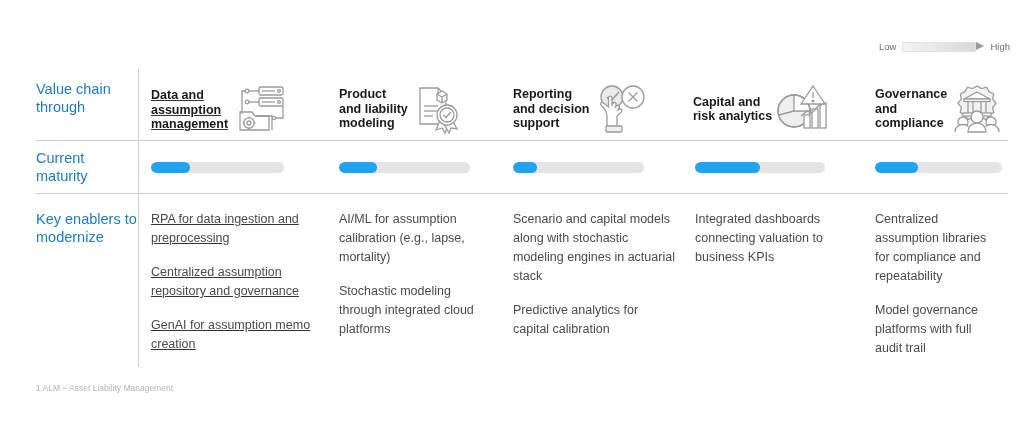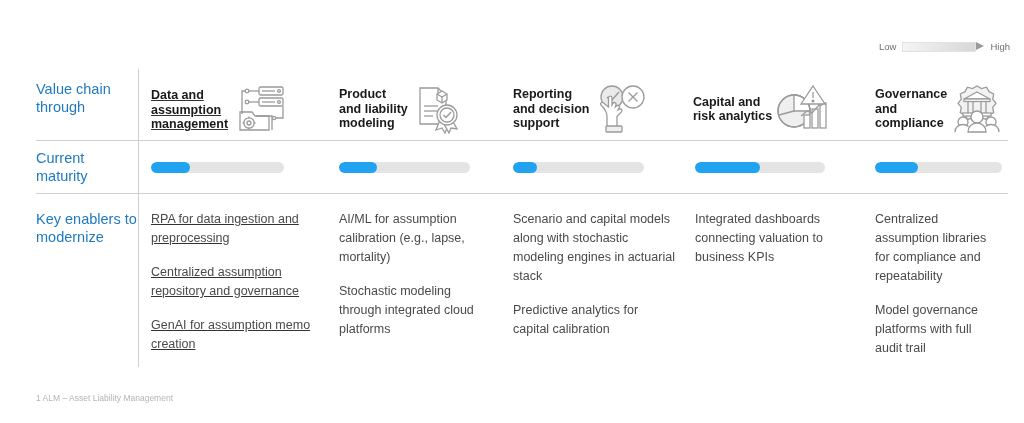--- a/index.html
+++ b/index.html
@@ -172,21 +172,21 @@
     line-height: 19px;
     color: #4a4a4a;
     margin-bottom: 15px;
   }
   .enabler:last-child { margin-bottom: 0; }
 
   
   .footnote {
     position: absolute;
     left: 36px;
-    top: 393px;
+    top: 383px;
     font-size: 8.5px;
     color: #b4b4b4;
   }
 </style>
 </head>
 <body>
 
 <div class="legend">
   <span>Low</span>
   <span class="legend-bar-wrap">

